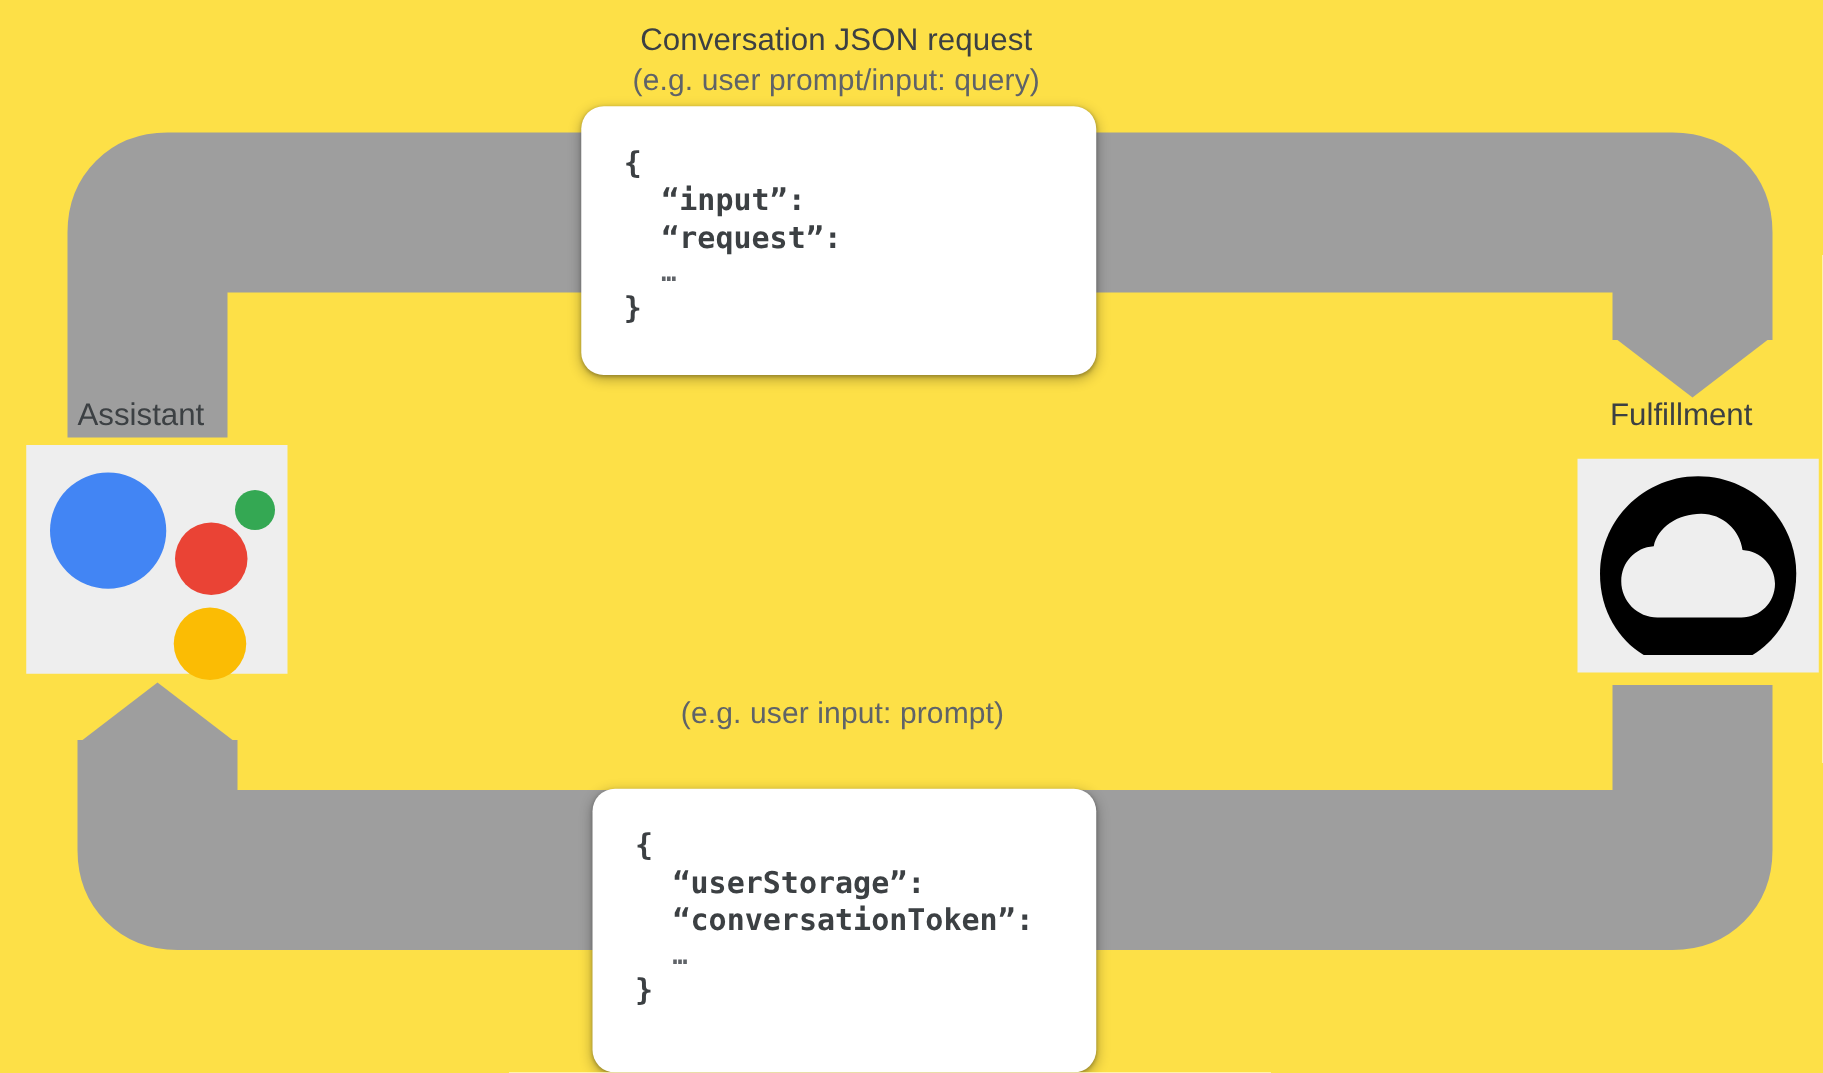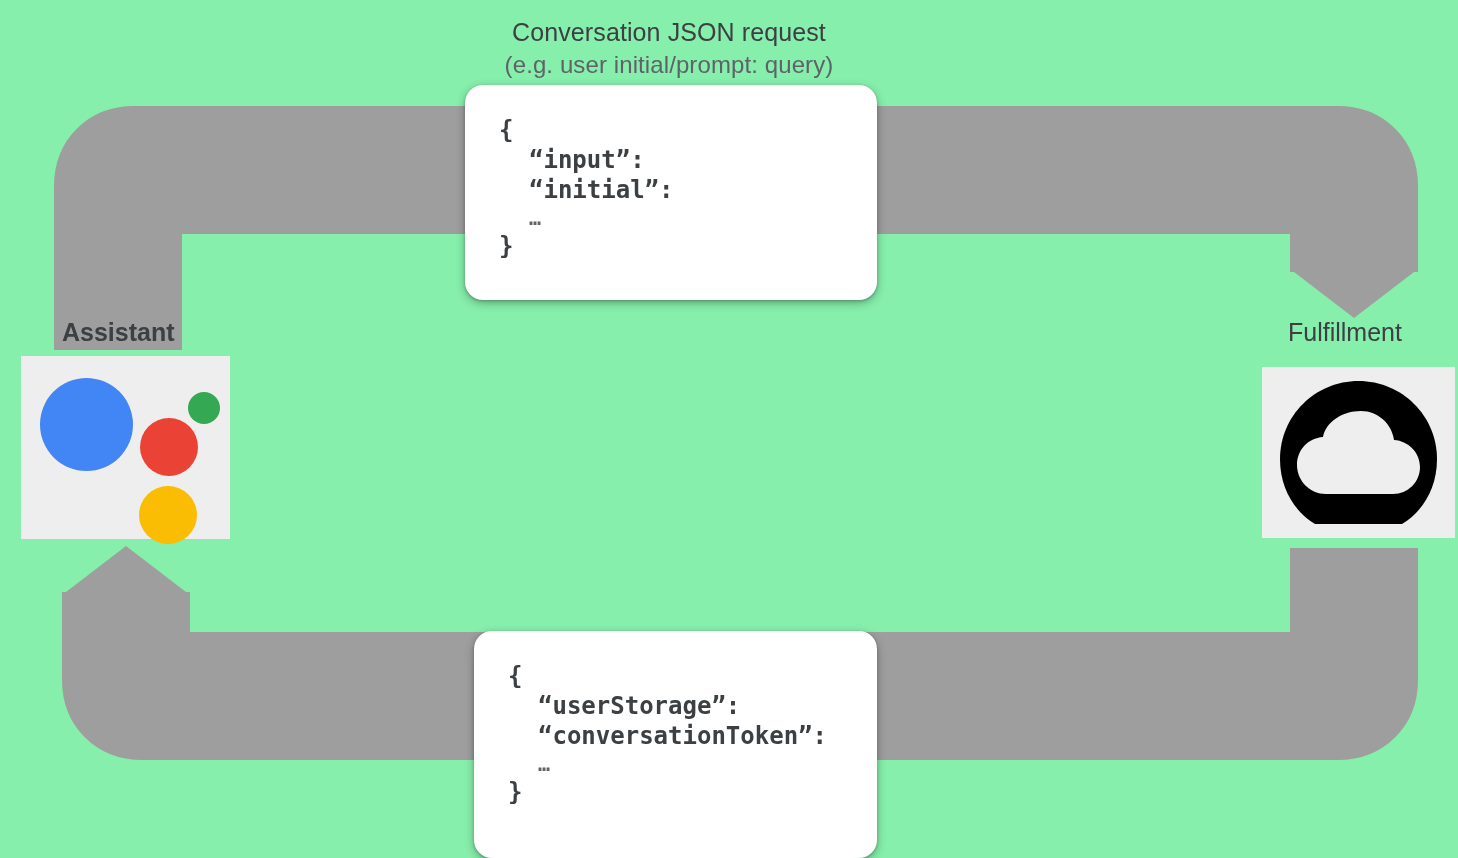--- a/index.html
+++ b/index.html
@@ -7,21 +7,21 @@
     padding: 0;
     background: #ffffff;
   }
   body {
     font-family: "Liberation Sans", sans-serif;
   }
   #stage {
     position: relative;
     width: 1458px;
     height: 858px;
-    background: #86efac;
+    background: #fde047;
     overflow: hidden;
   }
 
   
   #flow-svg {
     position: absolute;
     left: 0;
     top: 0;
     width: 1458px;
     height: 858px;
@@ -64,21 +64,20 @@
   
   .node-label {
     position: absolute;
     font-size: 25px;
     color: #3c4043;
     white-space: nowrap;
   }
   #assistant-label {
     left: 62px;
     top: 318px;
-    font-weight: bold;
   }
   #fulfillment-label {
     left: 1288px;
     top: 318px;
   }
 
   
   .node-icon {
     position: absolute;
     background: #eeeeee;
@@ -157,27 +156,27 @@
                Q 1354 696 1338 696
                L 142 696
                Q 126 696 126 680
                L 126 592" fill="none" stroke="#9e9e9e" stroke-width="128" stroke-linejoin="round"></path>
       <polygon points="66,592 186,592 126,546" fill="#9e9e9e"></polygon>
     </g>
   </svg>
 
   <div class="flow-label" id="request-label">
     <span class="title">Conversation JSON request</span>
-    <span class="subtitle">(e.g. user initial/prompt: query)</span>
+    <span class="subtitle">(e.g. user prompt/input: query)</span>
   </div>
 
   <div class="json-card" id="request-card">
     <span class="json-line">{</span>
     <span class="json-line json-indent">“input”:</span>
-    <span class="json-line json-indent">“initial”:</span>
+    <span class="json-line json-indent">“request”:</span>
     <span class="json-line json-ellipsis">…</span>
     <span class="json-line">}</span>
   </div>
 
   <div class="node-label" id="assistant-label">Assistant</div>
   <div class="node-icon" id="assistant-icon">
     <span class="dot" id="ga-blue"></span>
     <span class="dot" id="ga-red"></span>
     <span class="dot" id="ga-green"></span>
     <span class="dot" id="ga-yellow"></span>
@@ -197,20 +196,21 @@
                C 147 74 158 86 158 100
                C 158 115 146 127 131 127
                L 64 127
                C 48 127 35 114 35 98
                C 35 83 46 71 61 70
                C 64 55 80 44 99 44 Z" fill="#eeeeee"></path>
     </svg>
   </div>
 
   <div class="flow-label" id="response-label">
+    <span class="subtitle">(e.g. user input: prompt)</span>
   </div>
 
   <div class="json-card" id="response-card">
     <span class="json-line">{</span>
     <span class="json-line json-indent">“userStorage”:</span>
     <span class="json-line json-indent">“conversationToken”:</span>
     <span class="json-line json-ellipsis">…</span>
     <span class="json-line">}</span>
   </div>
 

